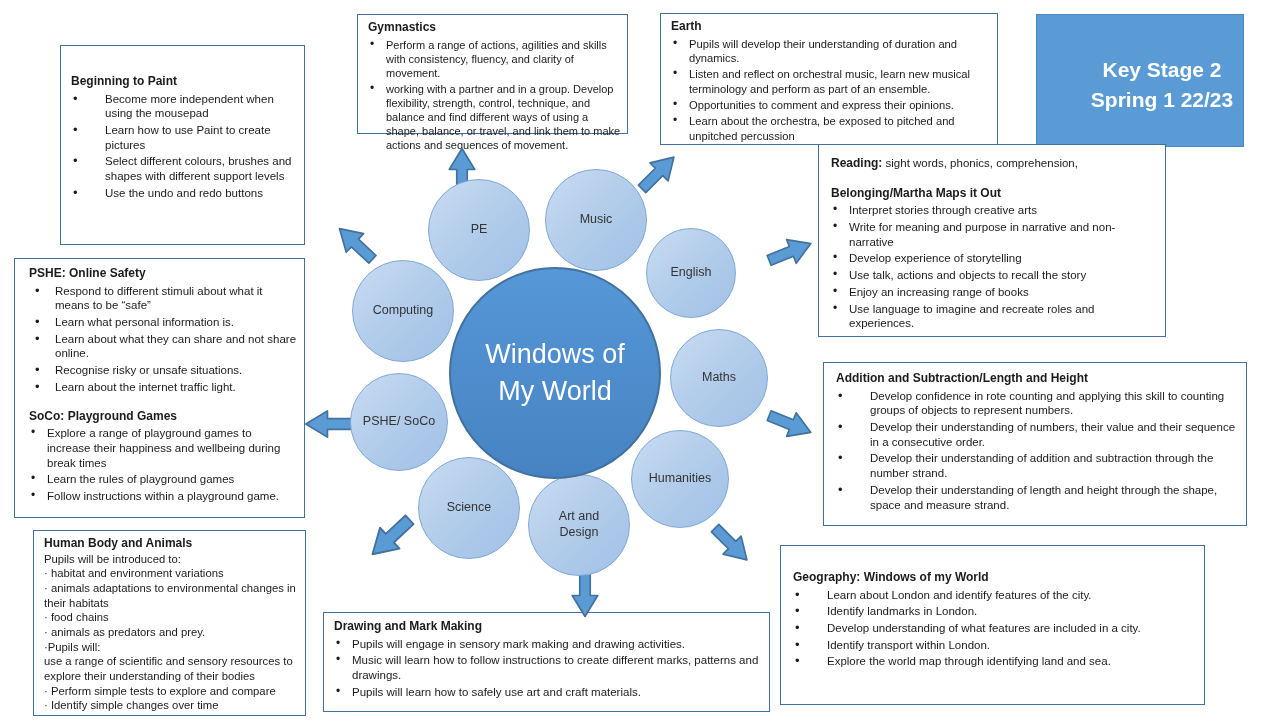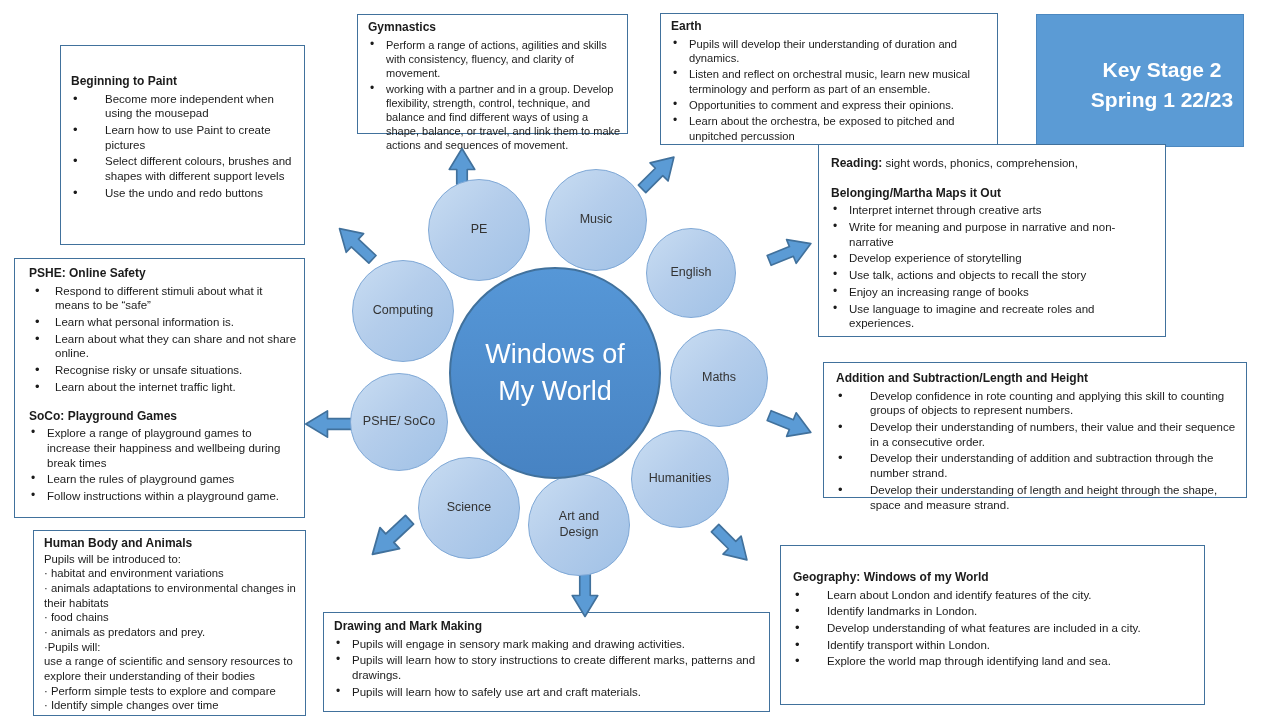--- a/index.html
+++ b/index.html
@@ -27,21 +27,21 @@
 
   
   #box-paint{left:60px;top:45px;width:245px;height:200px;padding:28px 8px 0 10px;}
   #box-gym{left:357px;top:14px;width:271px;height:120px;padding:5px 6px 0 10px;}
   #box-gym .li{font-size:11px;}
   #box-earth{left:660px;top:13px;width:338px;height:132px;padding:5px 6px 0 10px;}
   #box-earth .li{font-size:11.2px;}
   #box-ks{left:1036px;top:14px;width:208px;height:133px;background:#5B9BD5;border:1.5px solid #4C88C0;
           color:#fff;text-align:center;padding-top:40px;font-weight:700;font-size:21px;line-height:30px;padding-left:44px;}
   #box-reading{left:818px;top:144px;width:348px;height:193px;padding:11px 8px 0 12px;}
-  #box-maths{left:823px;top:362px;width:424px;height:136px;padding:8px 8px 0 12px;}
+  #box-maths{left:823px;top:362px;width:424px;height:164px;padding:8px 8px 0 12px;}
   #box-geo{left:780px;top:545px;width:425px;height:160px;padding:24px 8px 0 12px;}
   #box-pshe{left:14px;top:258px;width:291px;height:260px;padding:7px 6px 0 14px;}
   #box-body{left:33px;top:530px;width:273px;height:186px;padding:5px 6px 0 10px;}
   #box-draw{left:323px;top:612px;width:447px;height:100px;padding:6px 6px 0 10px;}
 
   
   .circle{
     position:absolute;border-radius:50%;z-index:3;
     background:linear-gradient(135deg,#C9DDF2 0%,#B4CDEB 45%,#A0C1E6 100%);
     border:1px solid #7FA8D6;
@@ -112,21 +112,21 @@
 <div class="box" id="box-ks">
   <div>Key Stage 2</div>
   <div>Spring 1 22/23</div>
 </div>
 
 <div class="box" id="box-reading">
   <div class="intro"><span class="t">Reading:</span> <span>sight words, phonics, comprehension,</span></div>
   <div class="gap"></div>
   <div class="t">Belonging/Martha Maps it Out</div>
   <div class="narrow">
-    <div class="li">Interpret internet through creative arts</div>
+    <div class="li">Interpret stories through creative arts</div>
     <div class="li">Write for meaning and purpose in narrative and non-narrative</div>
     <div class="li">Develop experience of storytelling</div>
     <div class="li">Use talk, actions and objects to recall the story</div>
     <div class="li">Enjoy an increasing range of books</div>
     <div class="li">Use language to imagine and recreate roles and experiences.</div>
   </div>
 </div>
 
 <div class="box" id="box-maths">
   <div class="t">Addition and Subtraction/Length and Height</div>
@@ -179,21 +179,21 @@
     <div class="bline">use a range of scientific and sensory resources to explore their understanding of their bodies</div>
     <div class="bline">· Perform simple tests to explore and compare</div>
     <div class="bline">· Identify simple changes over time</div>
   </div>
 </div>
 
 <div class="box" id="box-draw">
   <div class="t">Drawing and Mark Making</div>
   <div class="narrow">
     <div class="li">Pupils will engage in sensory mark making and drawing activities.</div>
-    <div class="li">Pupils will learn how to story instructions to create different marks, patterns and drawings.</div>
+    <div class="li">Music will learn how to follow instructions to create different marks, patterns and drawings.</div>
     <div class="li">Pupils will learn how to safely use art and craft materials.</div>
   </div>
 </div>
 
 <div class="arrow" id="a-pe">
     <svg viewBox="0 0 64 44">
       <polygon points="2,15 34,15 34,5 62,22 34,39 34,29 2,29"></polygon>
     </svg>
   </div>
 <div class="arrow" id="a-music">

